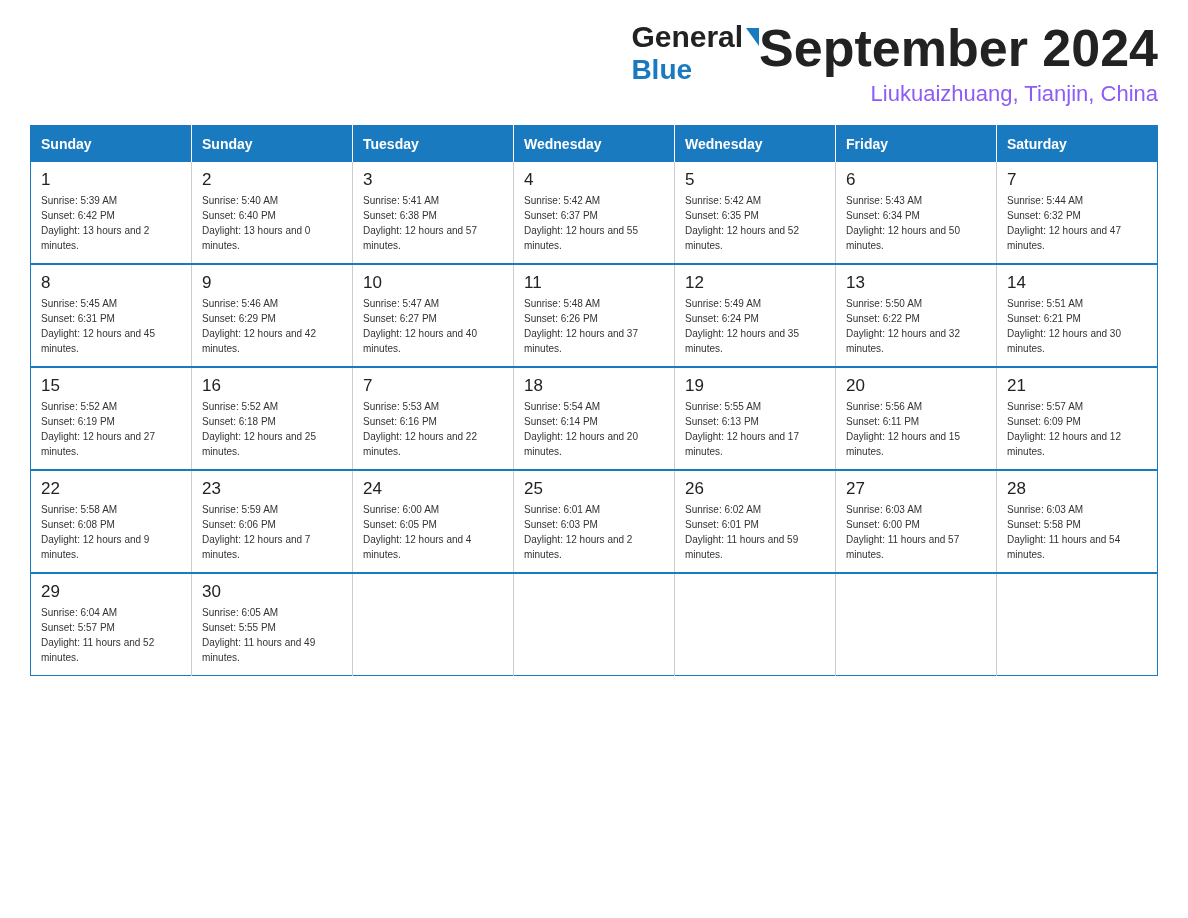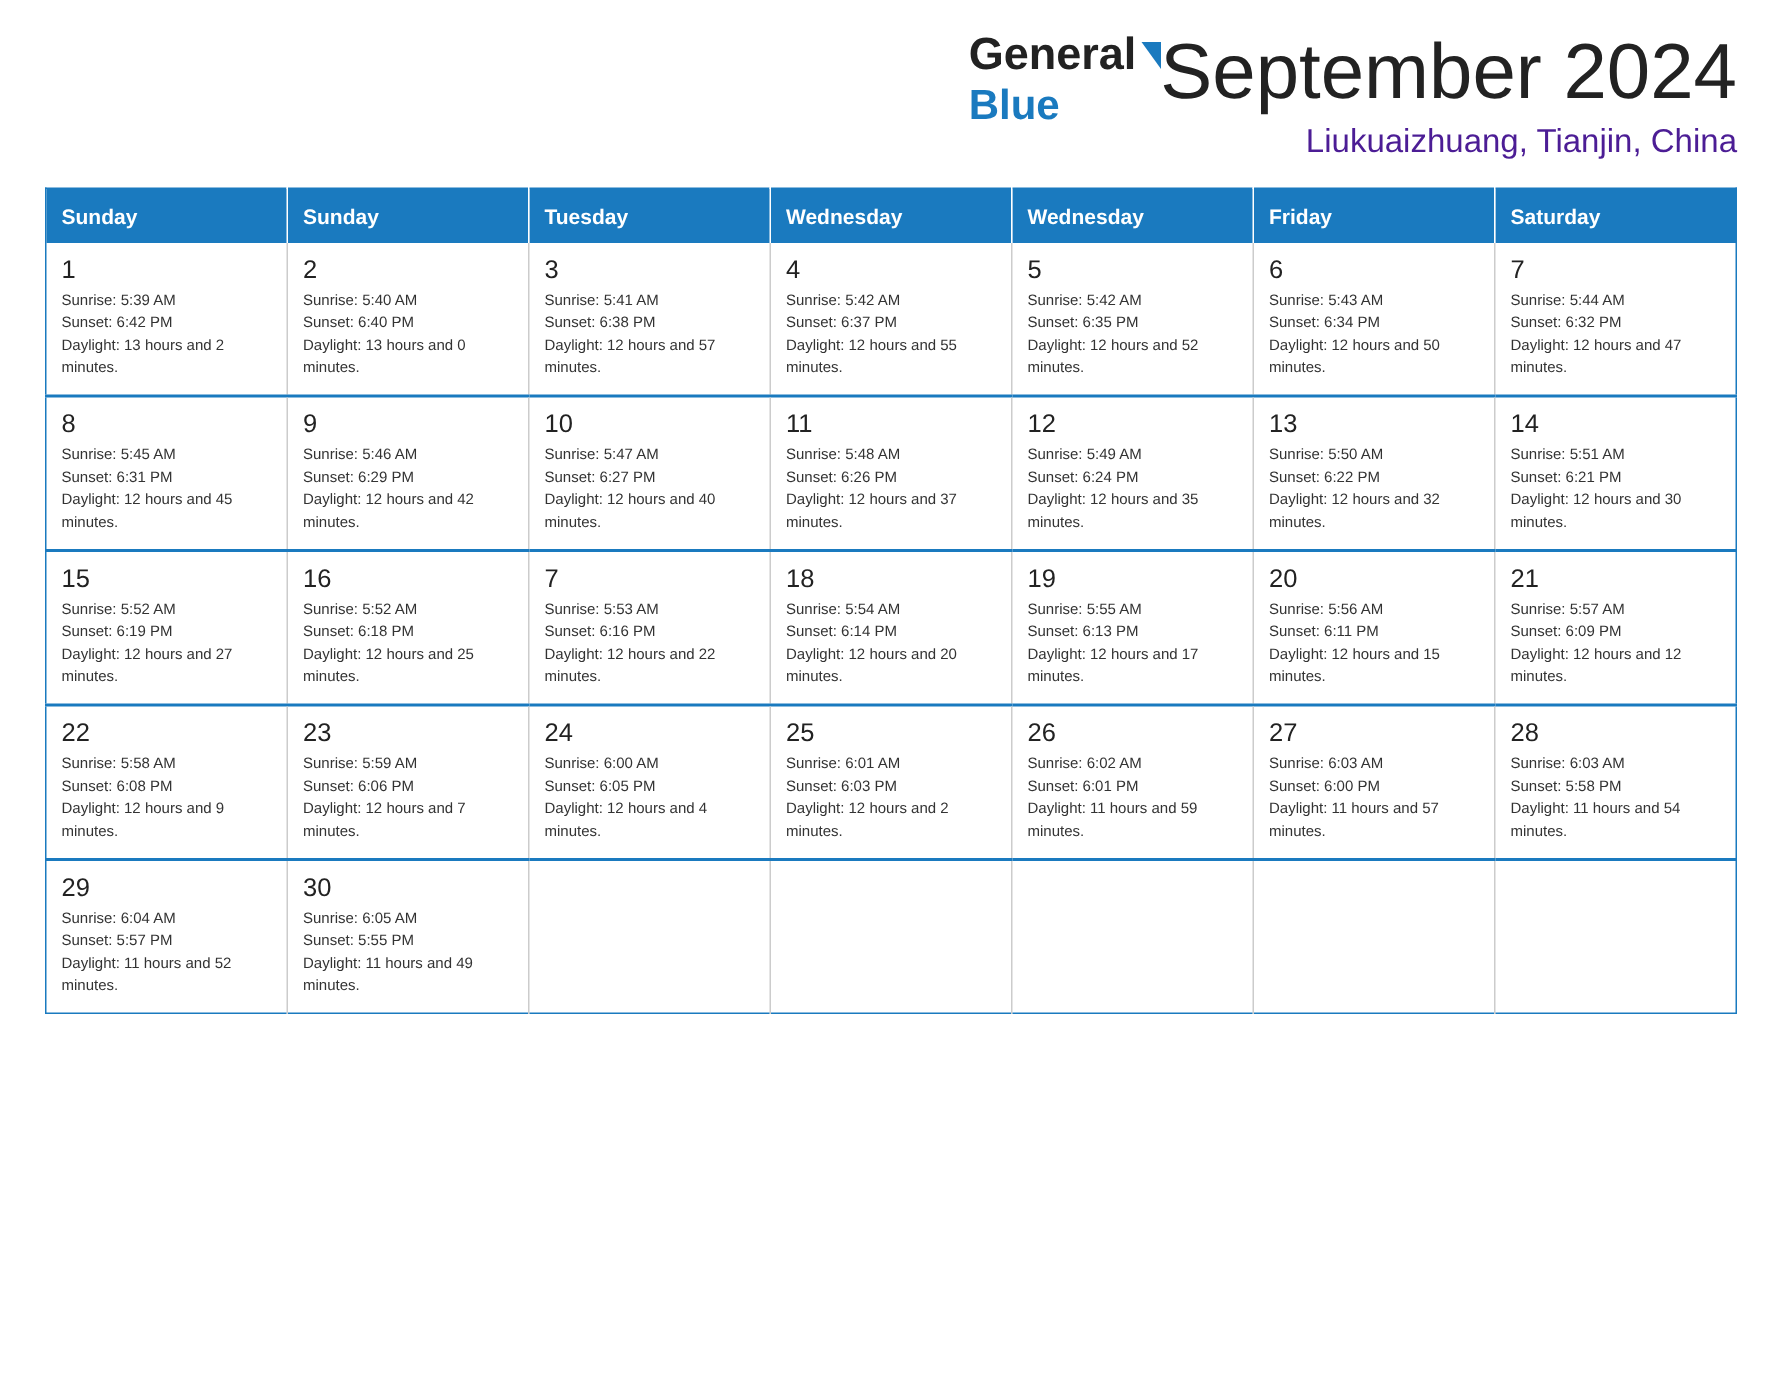--- a/index.html
+++ b/index.html
@@ -24,27 +24,27 @@
     .logo-blue {
       color: #1a7abf;
       font-size: 28px;
       font-weight: bold;
     }
     .title-block {
       text-align: right;
     }
     .month-title {
       font-size: 52px;
-      font-weight: normal;
+      font-weight: bold;
       color: #222;
       line-height: 1.1;
     }
     .location {
       font-size: 22px;
-      color: #4c1d95;
+      color: #8b5cf6;
       margin-top: 4px;
     }
     .calendar {
       width: 100%;
       border-collapse: collapse;
       border: 1.5px solid #1a7abf;
     }
     .calendar th {
       background: #1a7abf;
       color: #fff;

